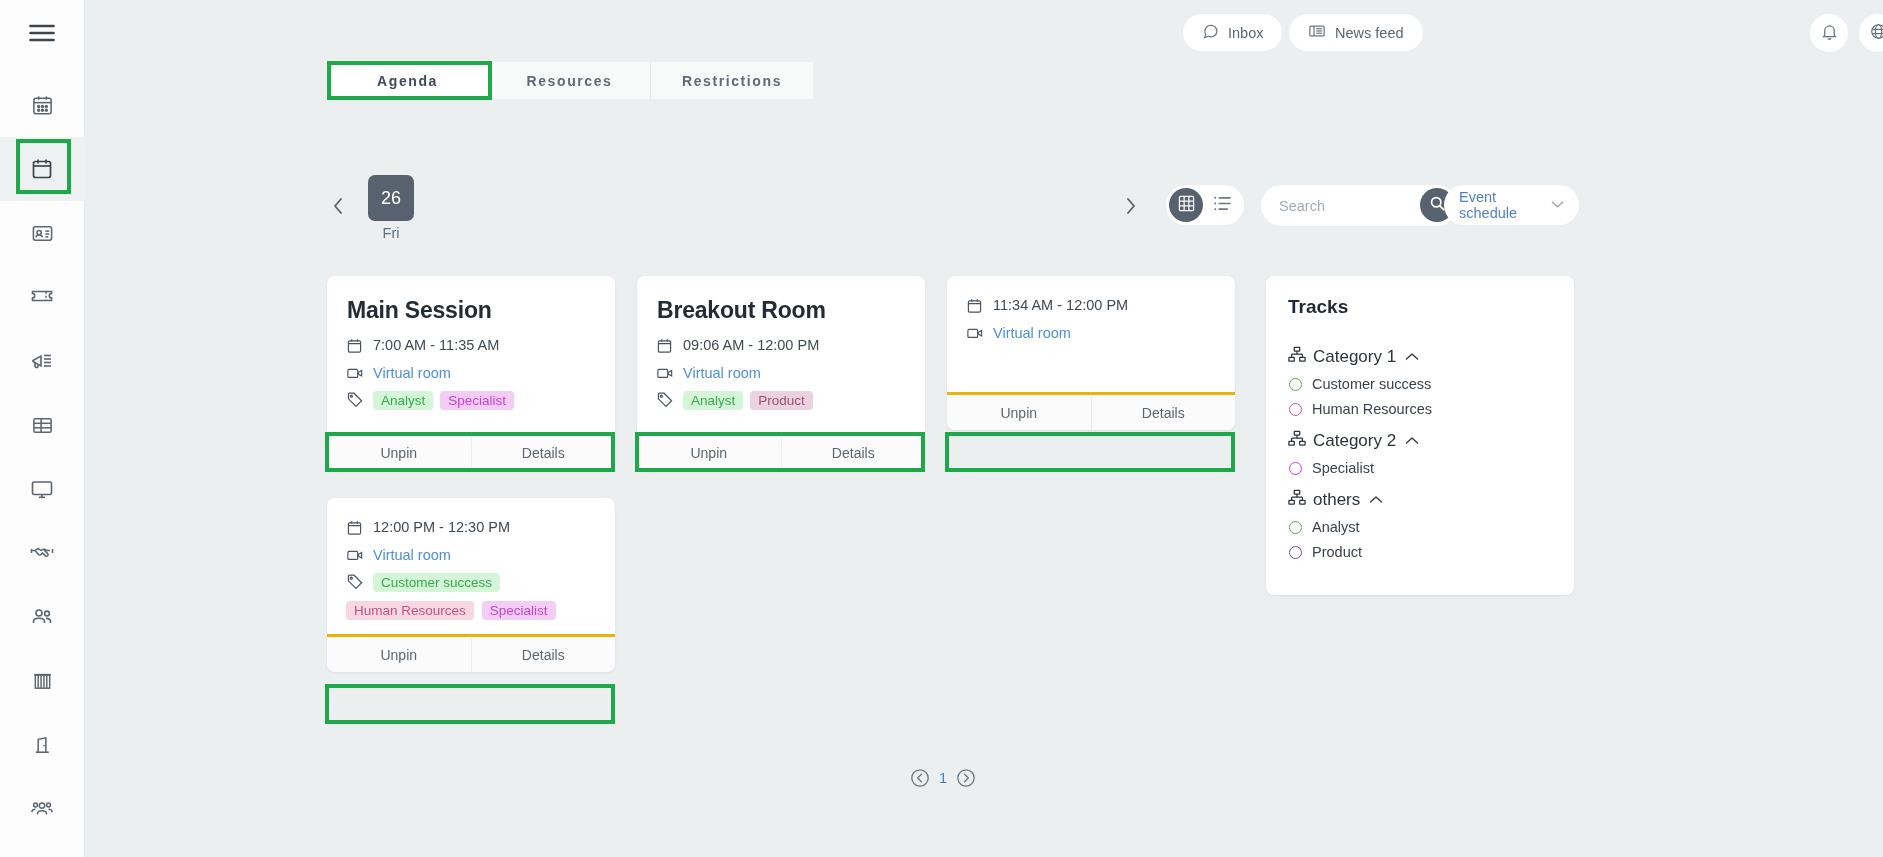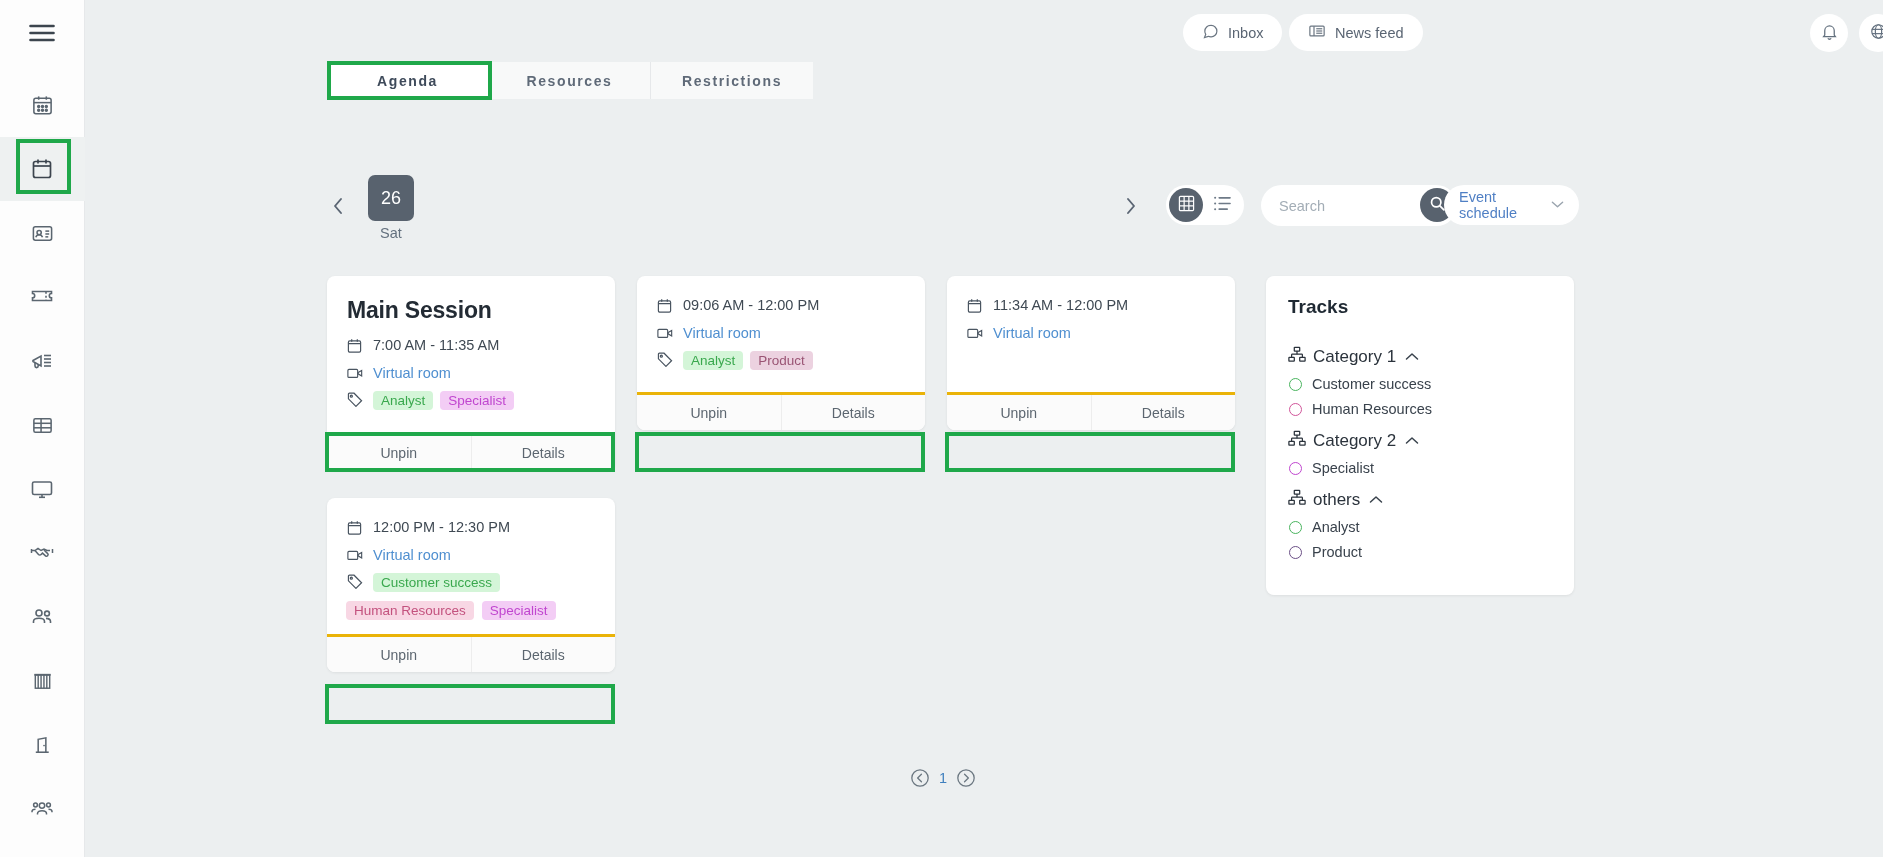--- a/index.html
+++ b/index.html
@@ -416,21 +416,21 @@
       <span>
         <svg width="12" height="18" viewBox="0 0 12 18" fill="none" stroke="#5a6573" stroke-width="1.9" stroke-linecap="round" stroke-linejoin="round">
             <polyline points="3,2 9,9 3,16"></polyline>
           </svg>
       </span>
     </div>
   </div>
   <div class="daychip">
     <span>26</span>
   </div>
-  <div class="dayname">Sat</div>
+  <div class="dayname">Fri</div>
 
   <div class="viewtoggle">
     <div class="vt-grid">
       <span>
         <svg width="17" height="17" viewBox="0 0 18 18" fill="none" stroke="#ffffff" stroke-width="1.3">
           <rect x="1.5" y="1.5" width="15" height="15" rx="1.2"></rect>
           <line x1="6.5" y1="1.5" x2="6.5" y2="16.5"></line>
             <line x1="11.5" y1="1.5" x2="11.5" y2="16.5"></line>
           <line x1="1.5" y1="6.5" x2="16.5" y2="6.5"></line>
             <line x1="1.5" y1="11.5" x2="16.5" y2="11.5"></line>
@@ -511,20 +511,21 @@
         </div>
       </div>
       <div class="card-footer">
         <div class="fbtn">Unpin</div>
         <div class="fbtn">Details</div>
       </div>
     </div>
 
     <div class="card" style="left:310px; top:0px;">
       <div class="card-body">
+        <div class="card-title">Breakout Room</div>
         <div class="meta-row">
           <span class="meta-ic">
             <svg width="15" height="16" viewBox="0 0 16 17" fill="none" stroke="#4a5561" stroke-width="1.3">
               <rect x="1.5" y="3" width="13" height="12" rx="1.4"></rect>
                 <line x1="1.5" y1="6" x2="14.5" y2="6"></line>
               <line x1="5" y1="1.3" x2="5" y2="4"></line>
                 <line x1="11" y1="1.3" x2="11" y2="4"></line>
             </svg>
           </span>
           <span class="meta-txt">09:06 AM - 12:00 PM</span>

